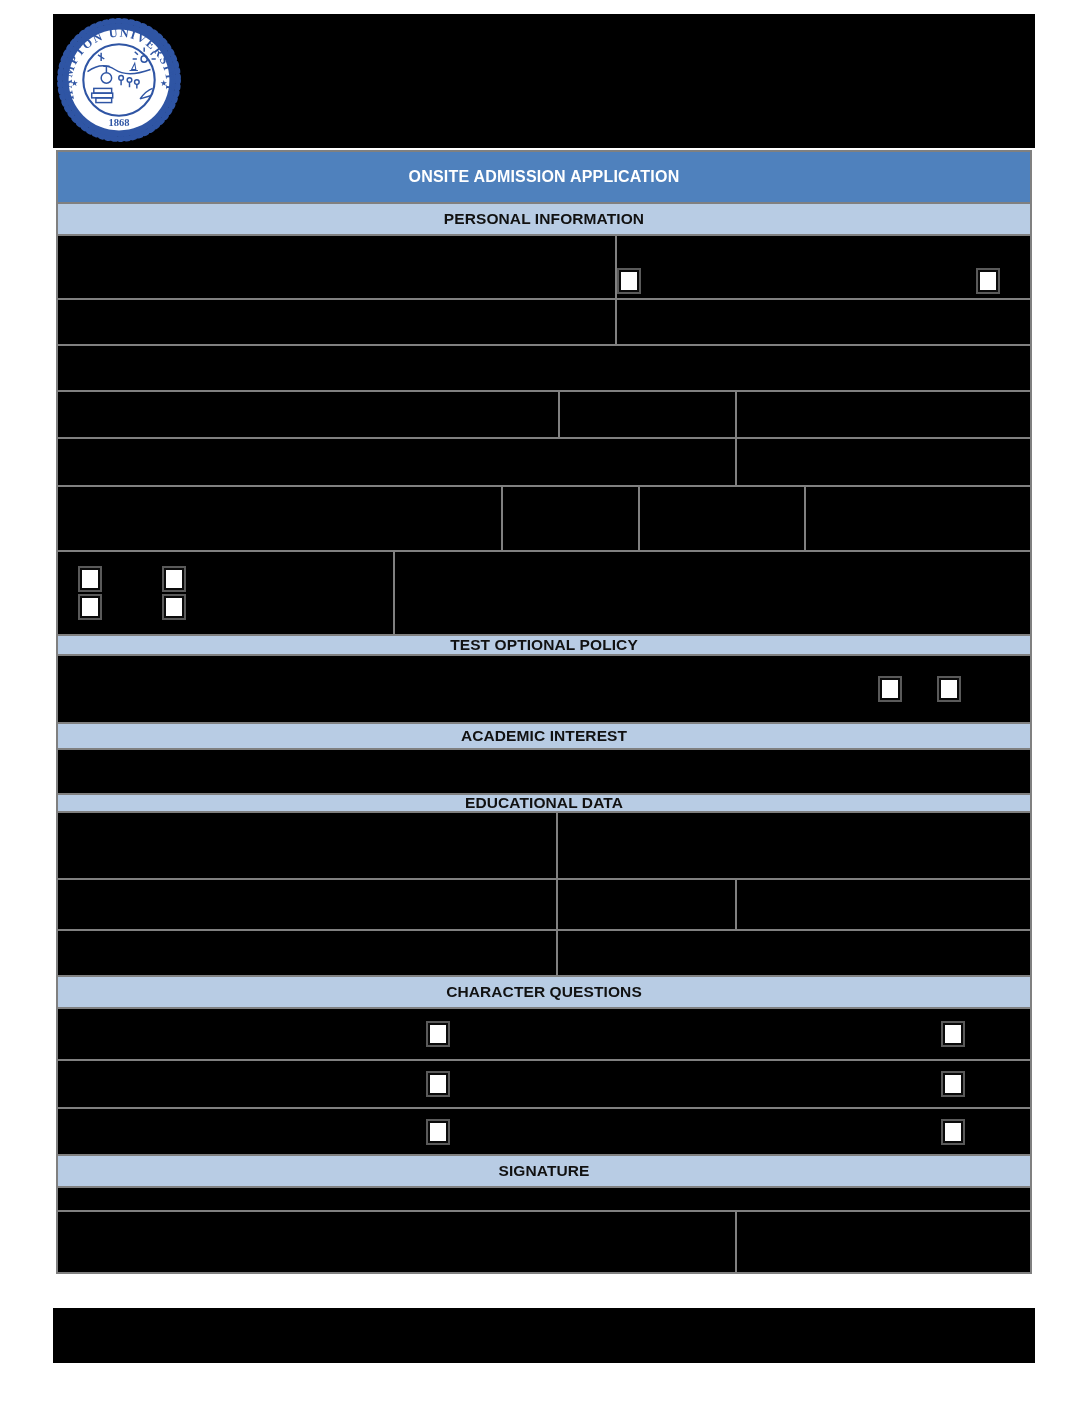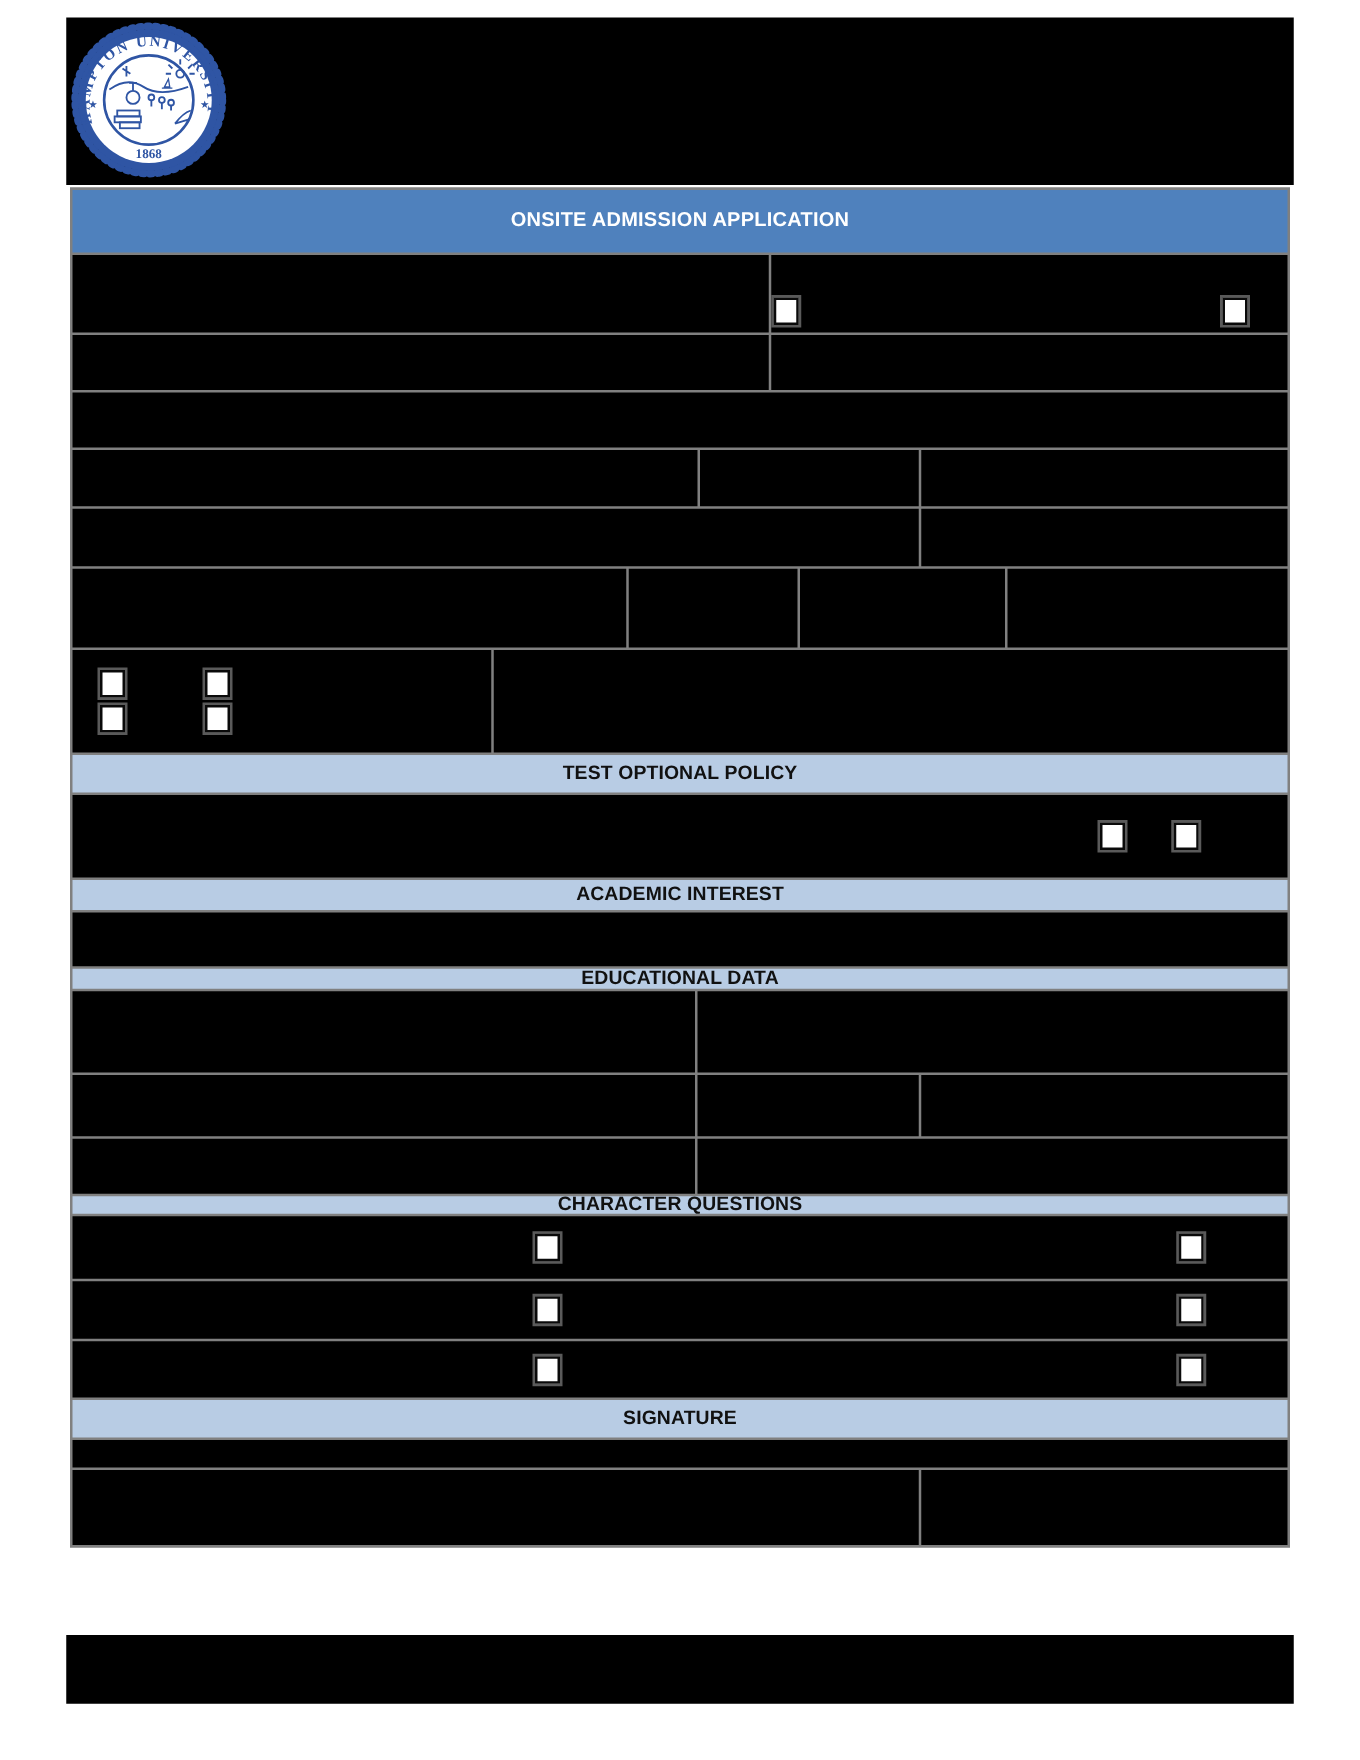--- a/index.html
+++ b/index.html
@@ -94,20 +94,23 @@
       </g>
     </svg>
   </div>
 
   <div class="form-table">
 
     <div class="row bar bar-title" style="height:50px">
       <span>ONSITE ADMISSION APPLICATION</span>
     </div>
 
+    <div class="row bar bar-section" style="height:30px">
+      <span>PERSONAL INFORMATION</span>
+    </div>
 
     <div class="row" style="height:62px">
       <div class="cell" style="width:557px"></div>
       <div class="cell cell-flex" style="width:413px; align-items:flex-end; justify-content:space-between; padding:0 32px 6px 2px">
         <div class="cb"></div>
         <div class="cb"></div>
       </div>
     </div>
 
     <div class="row" style="height:44px">
@@ -142,21 +145,21 @@
         <div class="grid-2x2">
           <div class="cb"></div>
           <div class="cb"></div>
           <div class="cb"></div>
           <div class="cb"></div>
         </div>
       </div>
       <div class="cell" style="width:635px"></div>
     </div>
 
-    <div class="row bar bar-section" style="height:30px">
+    <div class="row bar bar-section" style="height:18px">
       <span>TEST OPTIONAL POLICY</span>
     </div>
 
     <div class="row" style="height:66px">
       <div class="cell cell-flex" style="flex:1; align-items:center; justify-content:flex-end; padding-right:71px">
         <div class="cb" style="margin-right:39px"></div>
         <div class="cb"></div>
       </div>
     </div>
 
@@ -181,21 +184,21 @@
       <div class="cell" style="width:498px"></div>
       <div class="cell" style="width:177px"></div>
       <div class="cell" style="width:293px"></div>
     </div>
 
     <div class="row" style="height:44px">
       <div class="cell" style="width:498px"></div>
       <div class="cell" style="width:472px"></div>
     </div>
 
-    <div class="row bar bar-section" style="height:14px">
+    <div class="row bar bar-section" style="height:30px">
       <span>CHARACTER QUESTIONS</span>
     </div>
 
     <div class="row" style="height:50px">
       <div class="cell cell-flex" style="flex:1; align-items:center; justify-content:space-between; padding-left:370px; padding-right:67px">
         <div class="cb"></div>
         <div class="cb"></div>
       </div>
     </div>
 

